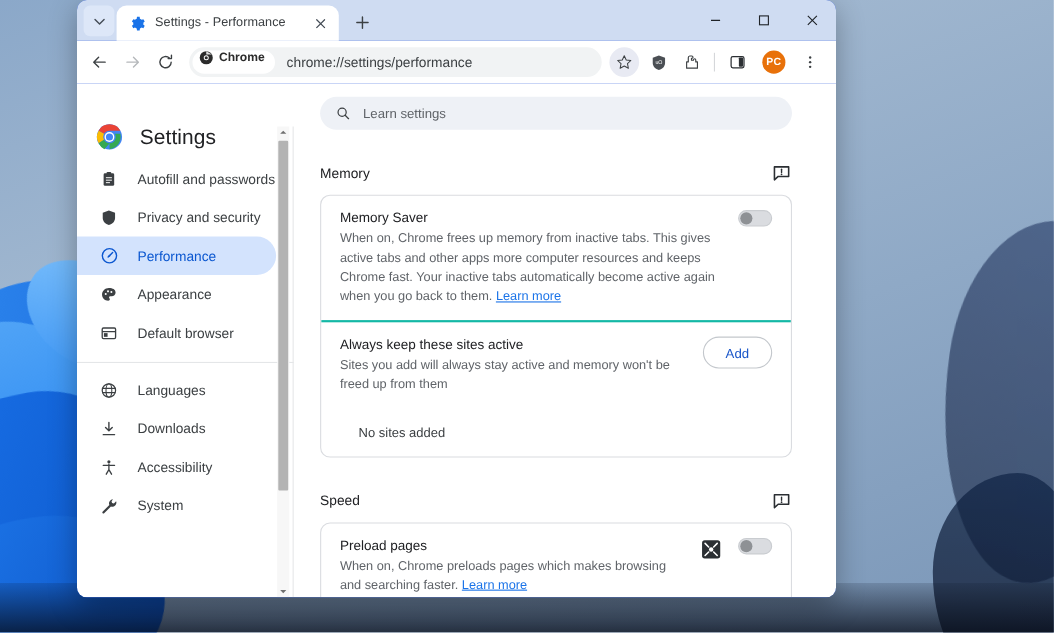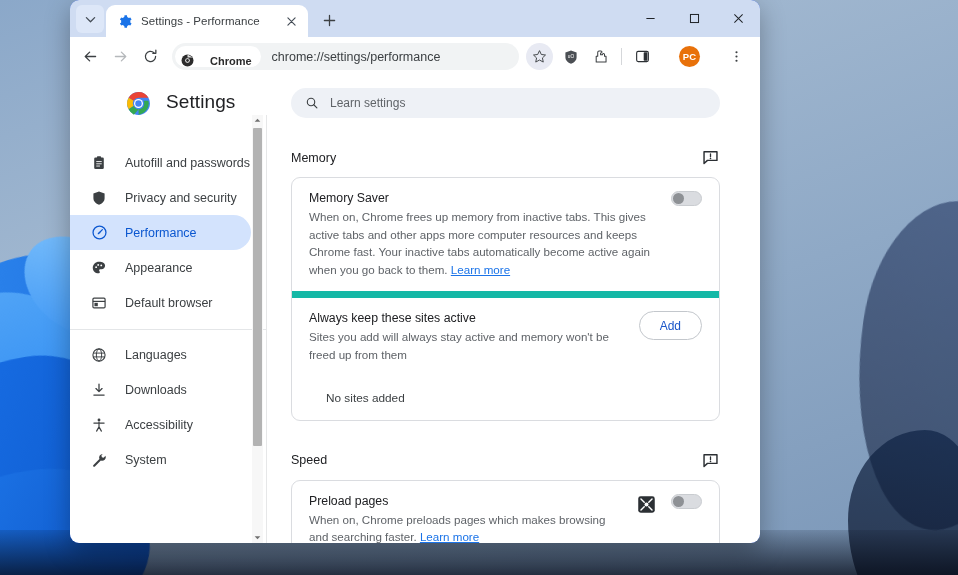--- a/index.html
+++ b/index.html
@@ -120,59 +120,59 @@
   }
   .omnibox {
     flex: 1; height: 27px; margin: 0 6px 0 6px;
     background: #f1f3f4; border-radius: 14px;
     display: flex; align-items: center;
     padding: 0 3px 0 3px;
     cursor: text;
   }
   .chip {
     height: 21px; background: #ffffff; border-radius: 11px;
-    display: flex; align-items: flex-end; gap: 16px;
+    display: flex; align-items: flex-start; gap: 5px;
     padding: 0 9px 0 6px; flex: none;
   }
   .chip .chiptext { font-size: 11px; font-weight: bold; color: #2b2b2b; }
   .urltext {
     font-size: 12.5px; color: #3c4043;
     margin-left: 11px; white-space: nowrap; overflow: hidden;
   }
   .starbtn {
     width: 27px; height: 27px; border-radius: 50%;
     display: flex; align-items: center; justify-content: center;
     margin-right: 2px; cursor: pointer; flex: none;
     background: #e8eaf3;
   }
   .tbsep { width:1px; height:17px; background:#d5d7da; margin:0 5px; flex:none; }
   .avatar {
     width: 21px; height: 21px; border-radius: 50%;
     background: #e8710a; color: #fff;
     font-size: 9.5px; font-weight: bold;
     display: flex; align-items: center; justify-content: center;
-    margin: 0 21px; cursor: pointer; flex: none;
+    margin: 0 7px; cursor: pointer; flex: none;
     letter-spacing: .2px;
   }
 
   
   .page {
     flex: 1; background: #ffffff;
     display: flex; position: relative; overflow: hidden;
   }
 
   
   .sidebar {
     width: 197px; flex: none; position: relative;
     display: flex; flex-direction: column;
     padding-top: 15px;
   }
   .brand {
-    display: flex; align-items: flex-start; gap: 15px;
-    padding: 0 0 0 17px; height: 46px; margin-left: 39px;
+    display: flex; align-items: flex-end; gap: 15px;
+    padding: 0 0 0 17px; height: 46px;
   }
   .brandtext { font-size: 19px; color: #202124; letter-spacing: .1px; }
   .navlist { padding-top: 8px; }
   .navitem {
     height: 35px; display: flex; align-items: center;
     gap: 17px; padding-left: 20px;
     margin-right: 16px;
     border-radius: 0 18px 18px 0;
     cursor: pointer; color: #3c4043;
     font-size: 12.5px;
@@ -222,21 +222,21 @@
     background: #fff;
     border: 1px solid #dadce0;
     border-radius: 9px;
     overflow: hidden;
   }
   .row {
     display: flex; align-items: flex-start;
     padding: 13px 17px 13px 17px;
     gap: 14px;
   }
-  .row + .row { border-top: 7px solid #14b8a6; }
+  .row + .row { border-top: 2px solid #14b8a6; }
   .rowmain { flex: 1; min-width: 0; }
   .rowtitle { font-size: 12.3px; color: #202124; margin-bottom: 3px; }
   .rowdesc { font-size: 11.6px; color: #5f6368; line-height: 1.52; }
   .lnk { color: #1a73e8; text-decoration: underline; cursor: pointer; }
 
   .toggle {
     width: 31px; height: 15px; border-radius: 8px;
     background: #dadce0; position: relative; flex: none;
     cursor: pointer; border: 1px solid #c9ccd0;
   }

